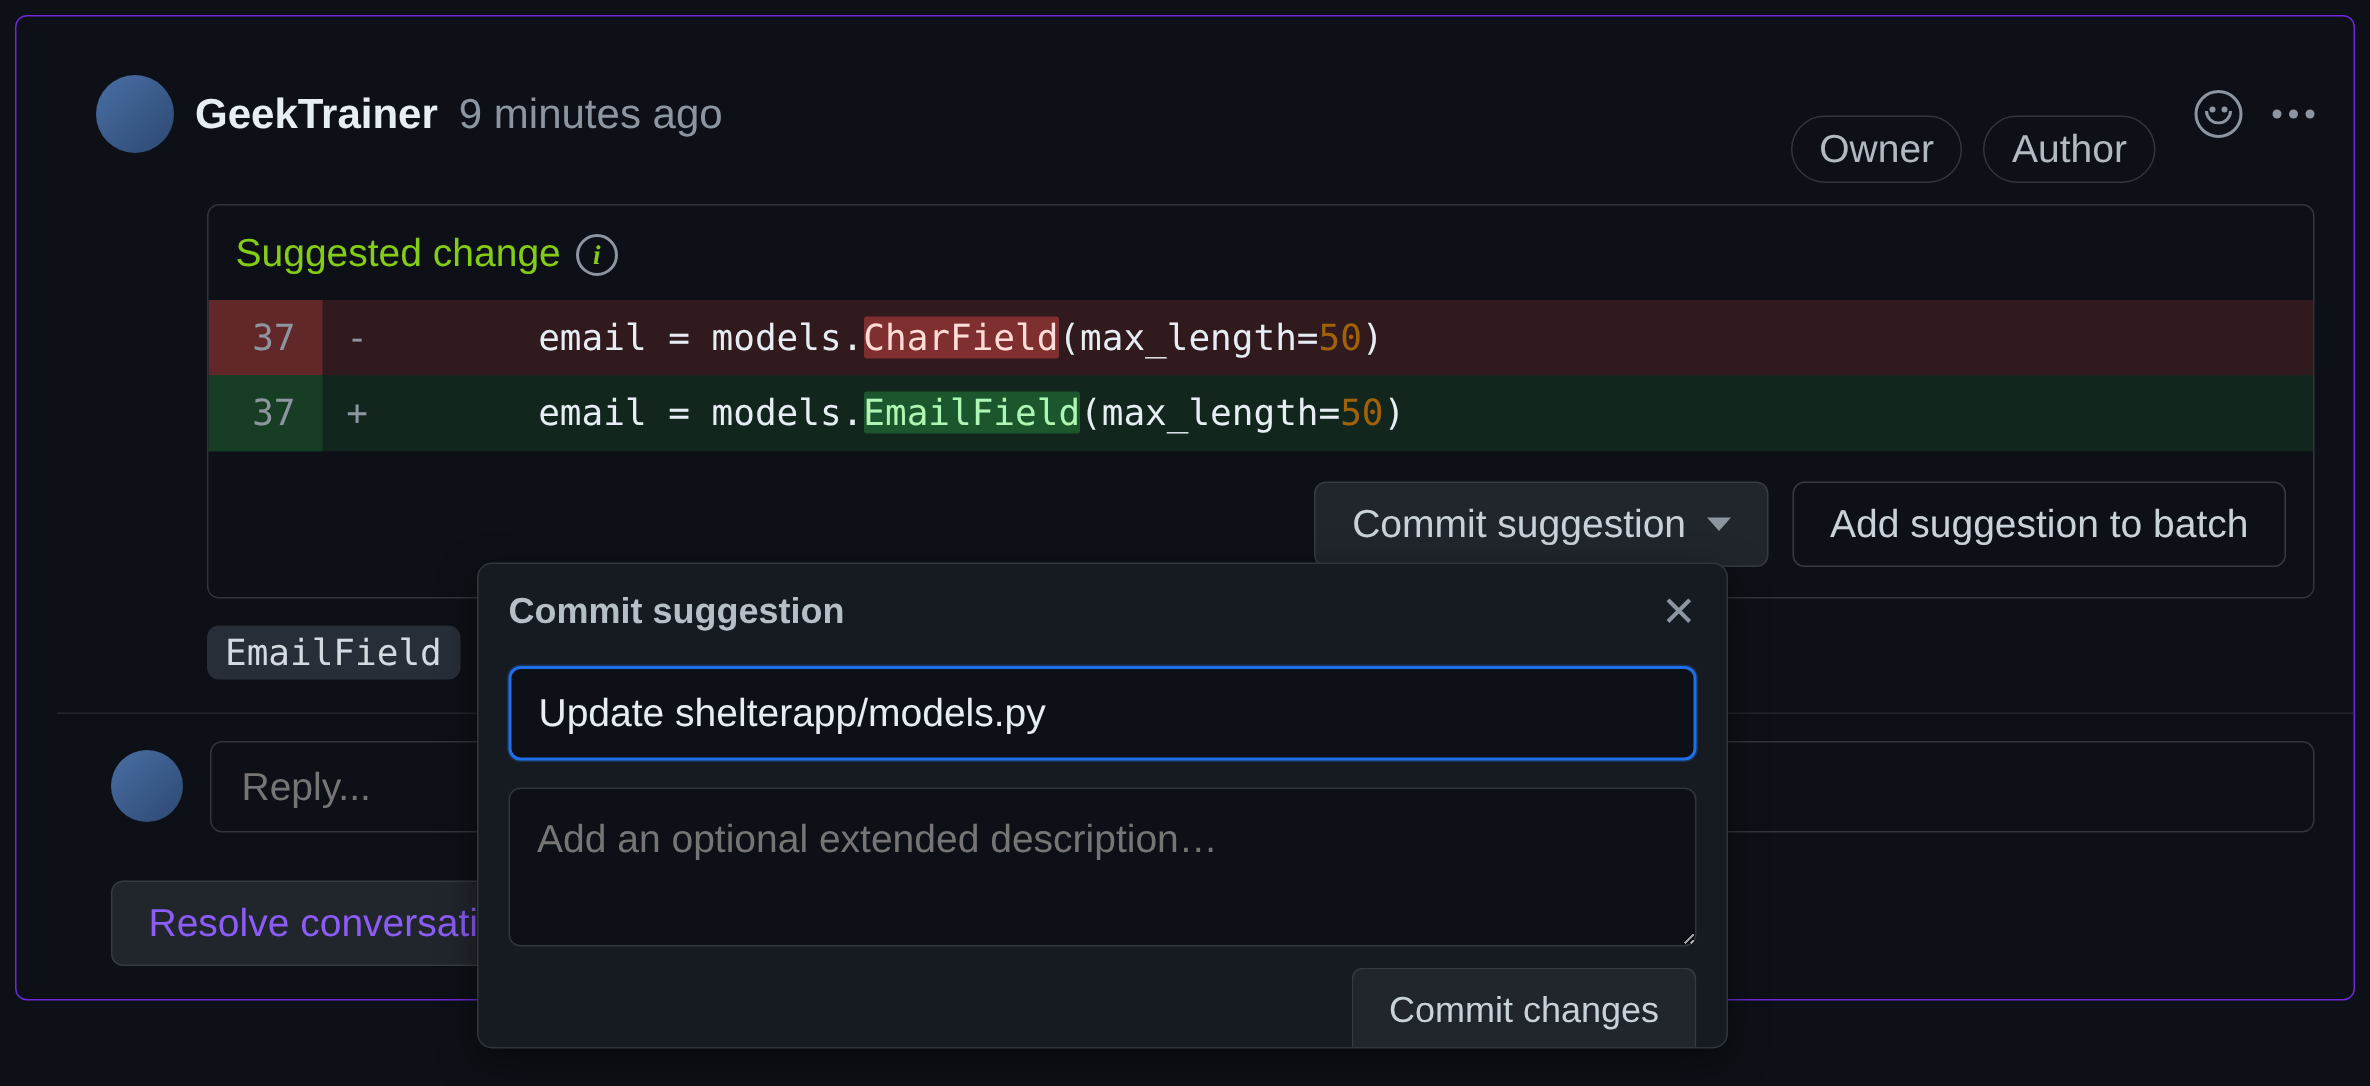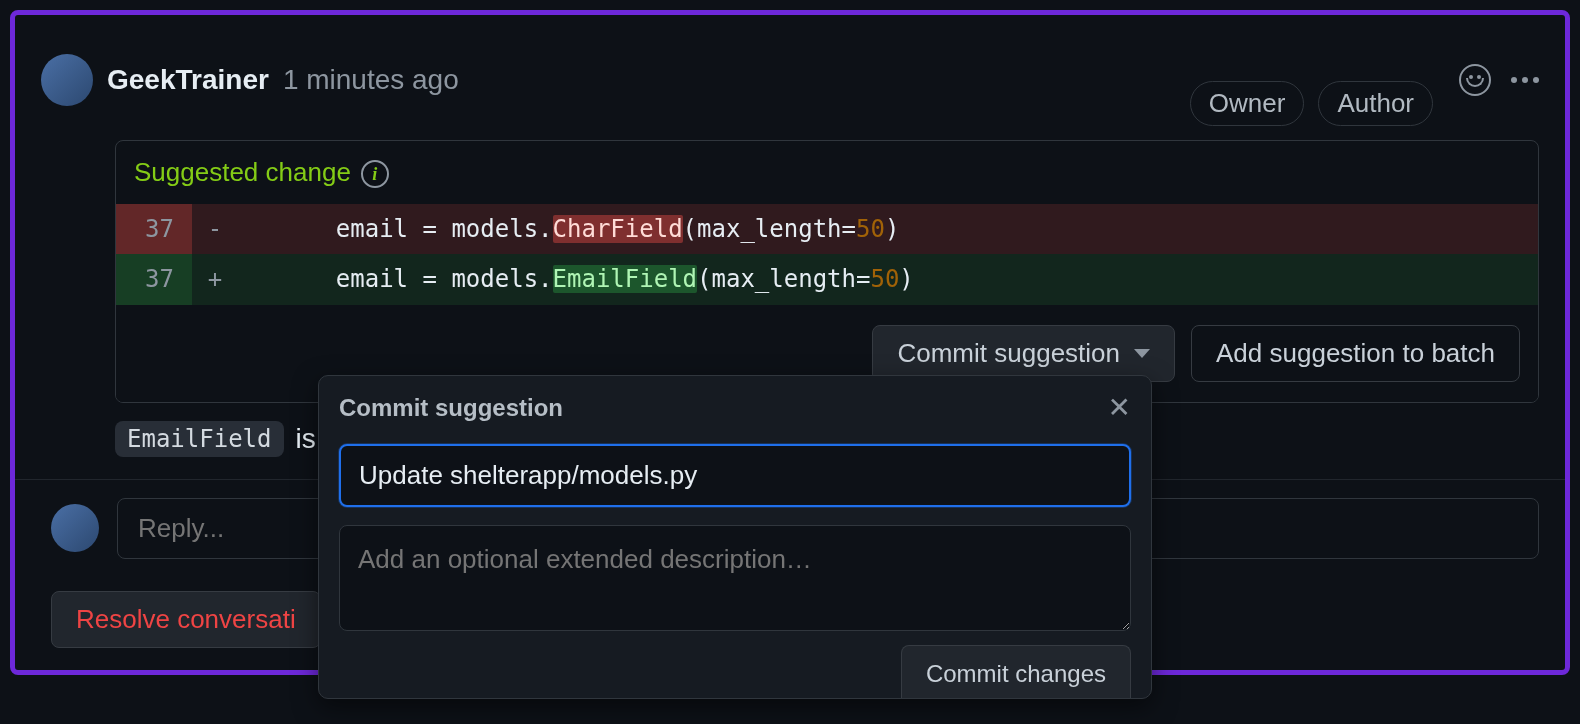--- a/index.html
+++ b/index.html
@@ -7,24 +7,25 @@
     background: #0d1117;
     color: #e6edf3;
     font-family: -apple-system, BlinkMacSystemFont, "Segoe UI", Helvetica, Arial, sans-serif;
     font-size: 14px;
     width: 1580px;
     height: 724px;
     overflow: hidden;
     position: relative;
   }
   .comment-container {
-    border: 5px solid #6d28d9;
+    border: 1px solid #6d28d9;
     border-radius: 8px;
     margin: 10px;
     background: #0d1117;
+    padding-left: 27px;
   }
   .comment-header {
     display: flex;
     align-items: center;
     padding: 18px 26px 14px 26px;
     gap: 14px;
   }
   .avatar {
     width: 52px;
     height: 52px;
@@ -217,21 +218,21 @@
     padding: 14px 20px;
     font-size: 26px;
     color: #8d96a0;
   }
   .footer-row {
     padding: 14px 26px 22px 36px;
   }
   .resolve-btn {
     background: #21262d;
     border: 1px solid #363b42;
-    color: #ef4444;
+    color: #8b5cf6;
     border-radius: 8px;
     padding: 12px 24px;
     font-size: 26px;
     cursor: pointer;
   }
   
   .popover {
     position: absolute;
     left: 318px;
     top: 375px;
@@ -303,21 +304,21 @@
   }
 </style>
 </head>
 <body>
 
 <div class="comment-container">
 
   <div class="comment-header">
     <div class="avatar"></div>
     <span class="username">GeekTrainer</span>
-    <span class="timestamp">1 minutes ago</span>
+    <span class="timestamp">9 minutes ago</span>
     <div class="header-spacer"></div>
     <span class="badge">Owner</span>
     <span class="badge">Author</span>
     <div class="header-icons">
       <div class="smiley-icon"></div>
       <div class="kebab">
           <span></span>
           <span></span>
           <span></span>
         </div>

